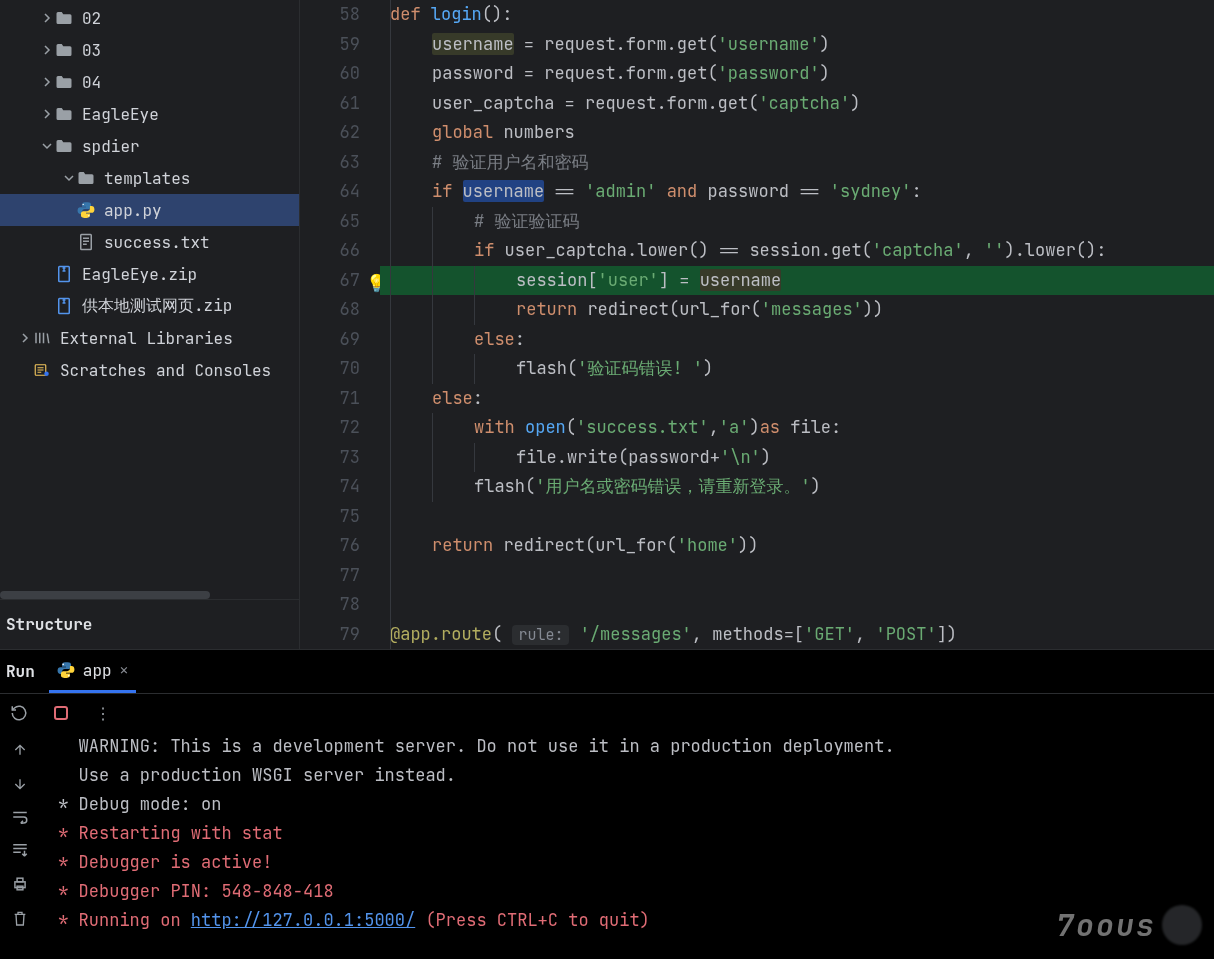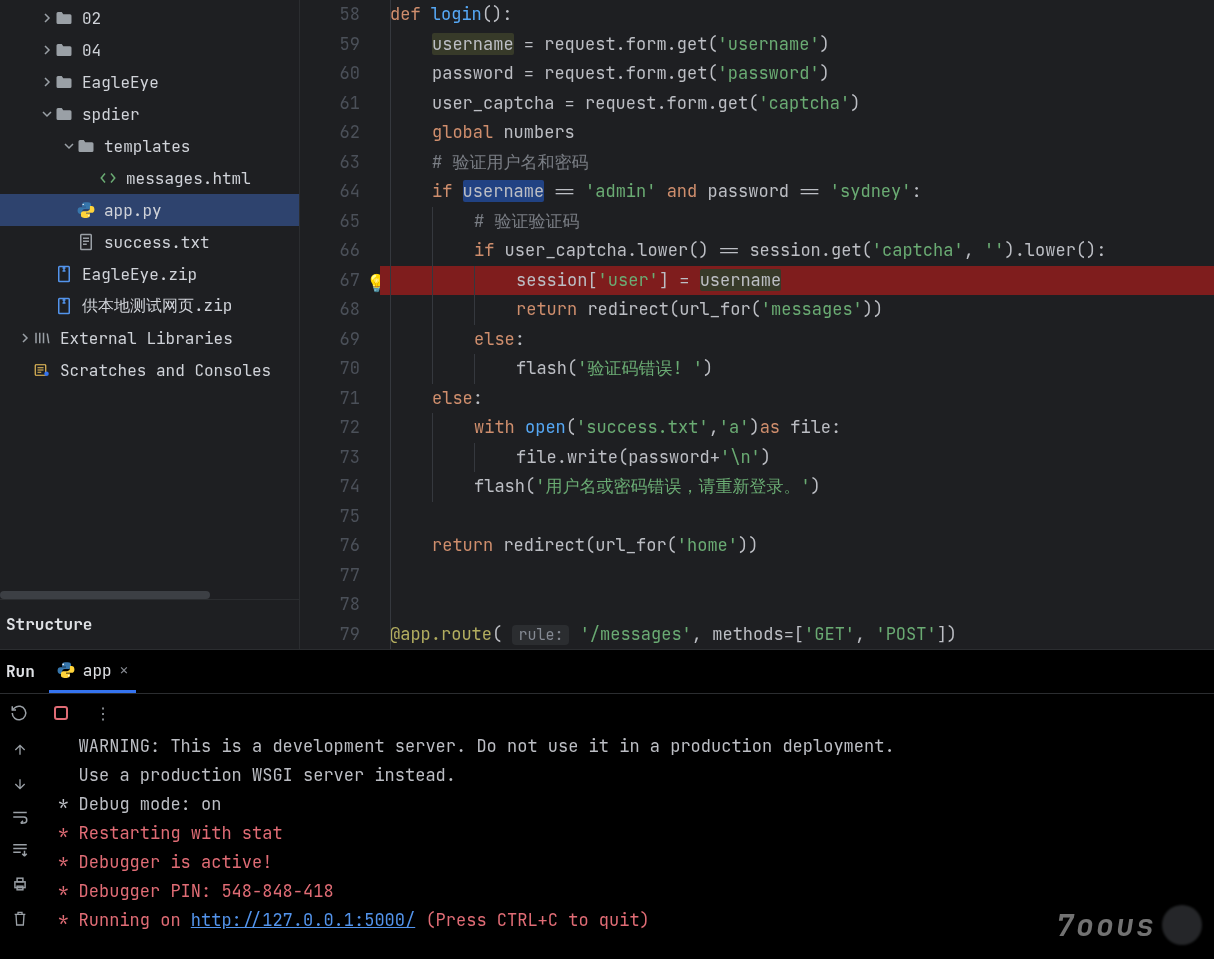--- a/index.html
+++ b/index.html
@@ -19,21 +19,21 @@
   .tree-scroll .thumb { position:absolute; left:0; top:0; height:8px; width:210px; background:#3c3f44; border-radius:4px; }
 
   .structure-header { height:50px; border-top:1px solid #2b2d30; display:flex; align-items:center; padding-left:6px; font-weight:600; color:#dfe1e5; }
 
   .editor { flex:1 1 auto; display:flex; min-width:0; background:#1e1f22; position:relative; }
   .gutter { width:80px; text-align:right; padding-right:20px; color:#4b5059; user-select:none; font-size:17px; line-height:29.5px; padding-top:0; }
   .gutter .ln { height:29.5px; position:relative; }
   .gutter .bulb { position:absolute; right:-28px; top:3px; color:#f2c55c; }
   .code { flex:1 1 auto; font-size:17px; line-height:29.5px; white-space:pre; overflow:hidden; position:relative; }
   .code-line { height:29.5px; position:relative; padding-left:10px; }
-  .code-line.cur { background:#7f1d1d; }
+  .code-line.cur { background:#14532d; }
   .indent-guide { position:absolute; top:0; bottom:0; border-left:1px solid #35383e; }
 
   .kw { color:#cf8e6d; }
   .fn { color:#56a8f5; }
   .st { color:#6aab73; }
   .op { color:#bcbec4; }
   .cm { color:#7a7e85; }
   .par { color:#bcbec4; }
   .dec { color:#b3ae60; }
   .hint { background:#2b2d30; color:#858a93; padding:0 6px; border-radius:4px; font-size:15px; }
@@ -92,20 +92,34 @@
             <span class="chev">
               <svg width="10" height="10" viewBox="0 0 10 10">
                 <path d="M3 1l4 4-4 4" fill="none" stroke="#9aa0a6" stroke-width="1.5"></path>
               </svg>
             </span>
             <span class="ic">
               <svg width="18" height="16" viewBox="0 0 24 20">
                 <path class="folder-ic" d="M2 4a2 2 0 0 1 2-2h5l2 3h9a2 2 0 0 1 2 2v9a2 2 0 0 1-2 2H4a2 2 0 0 1-2-2V4z"></path>
               </svg>
             </span>
+            <span class="lbl">03</span>
+          </div>
+          <div class="tree-row">
+            <span class="gap" style="width:40px"></span>
+            <span class="chev">
+              <svg width="10" height="10" viewBox="0 0 10 10">
+                <path d="M3 1l4 4-4 4" fill="none" stroke="#9aa0a6" stroke-width="1.5"></path>
+              </svg>
+            </span>
+            <span class="ic">
+              <svg width="18" height="16" viewBox="0 0 24 20">
+                <path class="folder-ic" d="M2 4a2 2 0 0 1 2-2h5l2 3h9a2 2 0 0 1 2 2v9a2 2 0 0 1-2 2H4a2 2 0 0 1-2-2V4z"></path>
+              </svg>
+            </span>
             <span class="lbl">04</span>
           </div>
           <div class="tree-row">
             <span class="gap" style="width:40px"></span>
             <span class="chev">
               <svg width="10" height="10" viewBox="0 0 10 10">
                 <path d="M3 1l4 4-4 4" fill="none" stroke="#9aa0a6" stroke-width="1.5"></path>
               </svg>
             </span>
             <span class="ic">
@@ -135,30 +149,20 @@
               <svg width="10" height="10" viewBox="0 0 10 10">
                 <path d="M1 3l4 4 4-4" fill="none" stroke="#9aa0a6" stroke-width="1.5"></path>
               </svg>
             </span>
             <span class="ic">
               <svg width="18" height="16" viewBox="0 0 24 20">
                 <path class="folder-ic" d="M2 4a2 2 0 0 1 2-2h5l2 3h9a2 2 0 0 1 2 2v9a2 2 0 0 1-2 2H4a2 2 0 0 1-2-2V4z"></path>
               </svg>
             </span>
             <span class="lbl">templates</span>
-          </div>
-          <div class="tree-row">
-            <span class="gap" style="width:84px"></span>
-            <span class="chev"></span>
-            <span class="ic">
-              <svg width="18" height="16" viewBox="0 0 24 20" class="html-ic">
-                <path d="M8 4 3 10l5 6M16 4l5 6-5 6"></path>
-              </svg>
-            </span>
-            <span class="lbl">messages.html</span>
           </div>
           <div class="tree-row sel">
             <span class="gap" style="width:62px"></span>
             <span class="chev"></span>
             <span class="ic">
               <svg width="18" height="18" viewBox="0 0 32 32">
                 <path fill="#3776ab" d="M15 2c-5 0-6 2-6 5v3h7v1H6c-3 0-5 2-5 6s2 6 5 6h3v-4c0-3 2-5 5-5h7c2 0 4-2 4-4V7c0-3-1-5-6-5h-4z"></path>
                 <circle cx="11" cy="6" r="1.2" fill="#fff"></circle>
                 <path fill="#ffd43b" d="M17 30c5 0 6-2 6-5v-3h-7v-1h10c3 0 5-2 5-6s-2-6-5-6h-3v4c0 3-2 5-5 5h-7c-2 0-4 2-4 4v3c0 3 1 5 6 5h4z"></path>
                 <circle cx="21" cy="26" r="1.2" fill="#fff"></circle>

